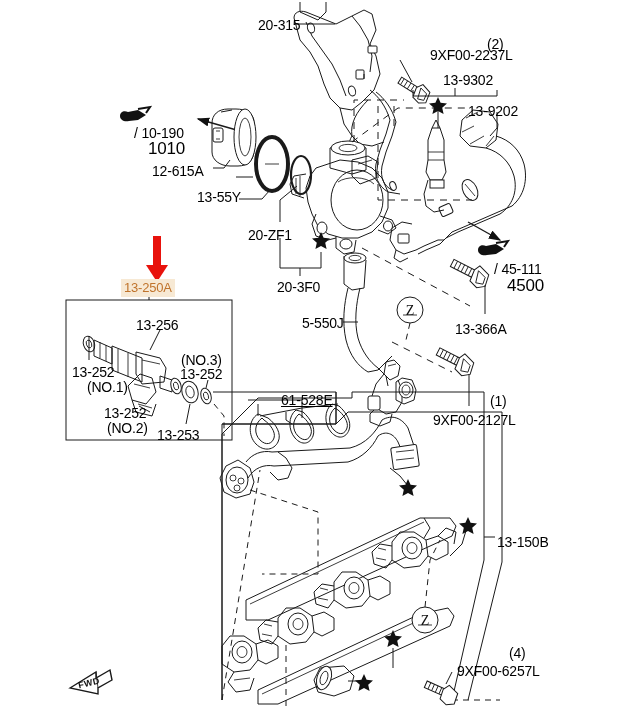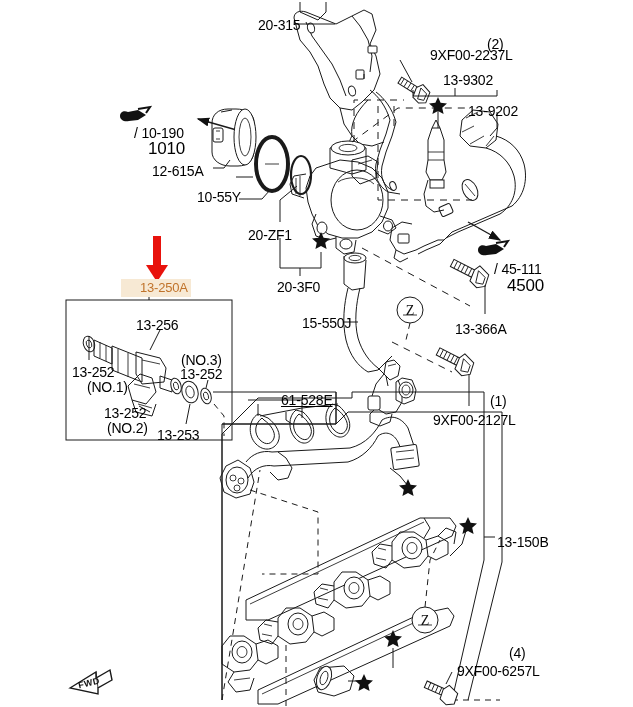--- a/index.html
+++ b/index.html
@@ -25,21 +25,21 @@
   }
   .lbl.sm{font-size:14px;}
   .lbl.big{font-size:17px;font-weight:400;margin-top:35px;}
   .lbl.mid{font-size:14px;}
   .hl{
     position:absolute;
     font-size:13px;
     white-space:nowrap;
     color:#c0732b;
     background:#f7e9d4;
-    padding:1px 3px 2px 19px;
+    padding:1px 3px 2px 3px;
     letter-spacing:-0.2px;
   }
   .fwd{
     position:absolute;
     font-size:9px;
     font-weight:bold;
     color:#111;
     letter-spacing:0.5px;
   }
 </style>
@@ -434,27 +434,27 @@
 
   <div id="labels">
       <span class="lbl mid" style="left: 258px; top: 18px;">20-315</span>
       <span class="lbl mid" style="left: 430px; top: 48px;">9XF00-2237L</span>
       <span class="lbl mid" style="left: 487px; top: 37px;">(2)</span>
       <span class="lbl mid" style="left: 443px; top: 73px;">13-9302</span>
       <span class="lbl mid" style="left: 468px; top: 104px;">13-9202</span>
       <span class="lbl big" style="left: 148px; top: 105px;">1010</span>
       <span class="lbl mid" style="left: 134px; top: 126px;">/ 10-190</span>
       <span class="lbl mid" style="left: 152px; top: 164px;">12-615A</span>
-      <span class="lbl mid" style="left: 197px; top: 190px;">10-55Y</span>
+      <span class="lbl mid" style="left: 197px; top: 190px;">13-55Y</span>
       <span class="lbl mid" style="left: 248px; top: 228px;">20-ZF1</span>
       <span class="lbl mid" style="left: 277px; top: 280px;">20-3F0</span>
       <span class="lbl big" style="left: 507px; top: 242px;">4500</span>
       <span class="lbl mid" style="left: 494px; top: 262px;">/ 45-111</span>
       <span class="lbl mid" style="left: 455px; top: 322px;">13-366A</span>
-      <span class="lbl mid" style="left: 302px; top: 316px;">15-550J</span>
+      <span class="lbl mid" style="left: 302px; top: 316px;">5-550J</span>
       <span class="lbl mid" style="left: 433px; top: 413px;">9XF00-2127L</span>
       <span class="lbl mid" style="left: 490px; top: 394px;">(1)</span>
       <span class="lbl mid" style="left: 281px; top: 393px; text-decoration: underline;">61-528E</span>
       <span class="lbl mid" style="left: 497px; top: 535px;">13-150B</span>
       <span class="lbl mid" style="left: 457px; top: 664px;">9XF00-6257L</span>
       <span class="lbl mid" style="left: 509px; top: 646px;">(4)</span>
       <span class="lbl mid" style="left: 136px; top: 318px;">13-256</span>
       <span class="lbl mid" style="left: 72px; top: 365px;">13-252</span>
       <span class="lbl sm" style="left: 87px; top: 380px;">(NO.1)</span>
       <span class="lbl sm" style="left: 181px; top: 353px;">(NO.3)</span>

